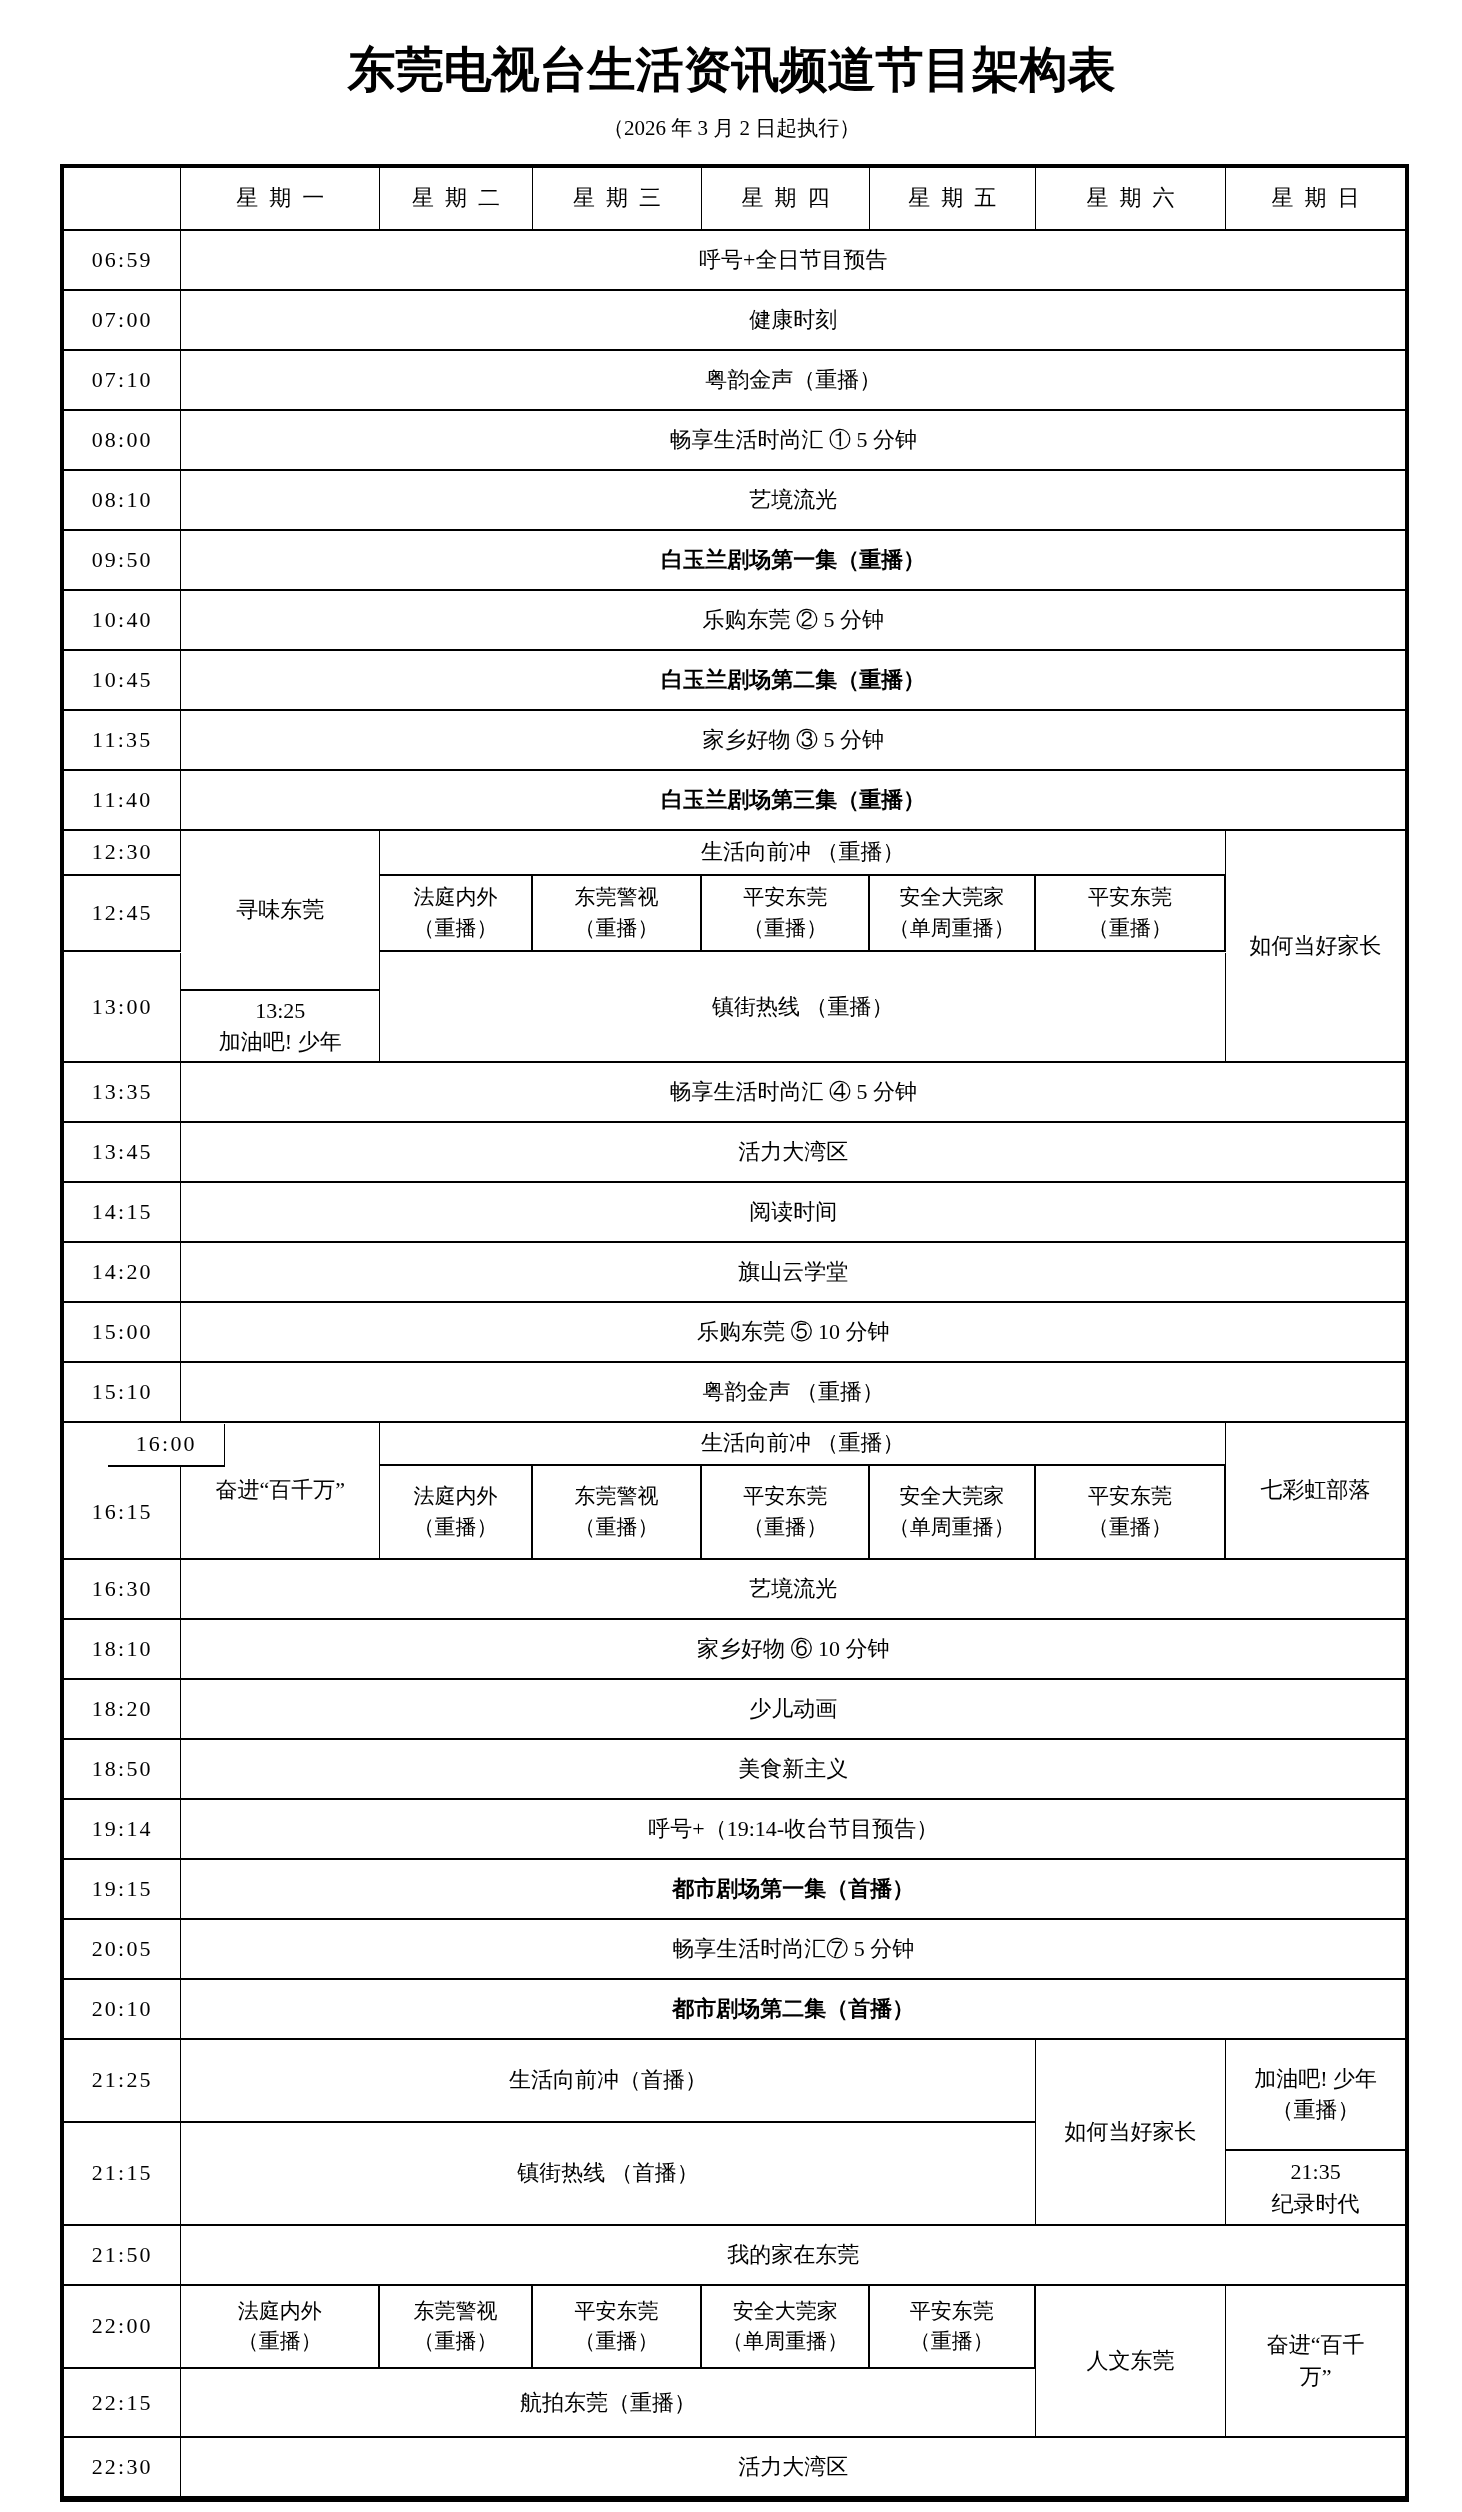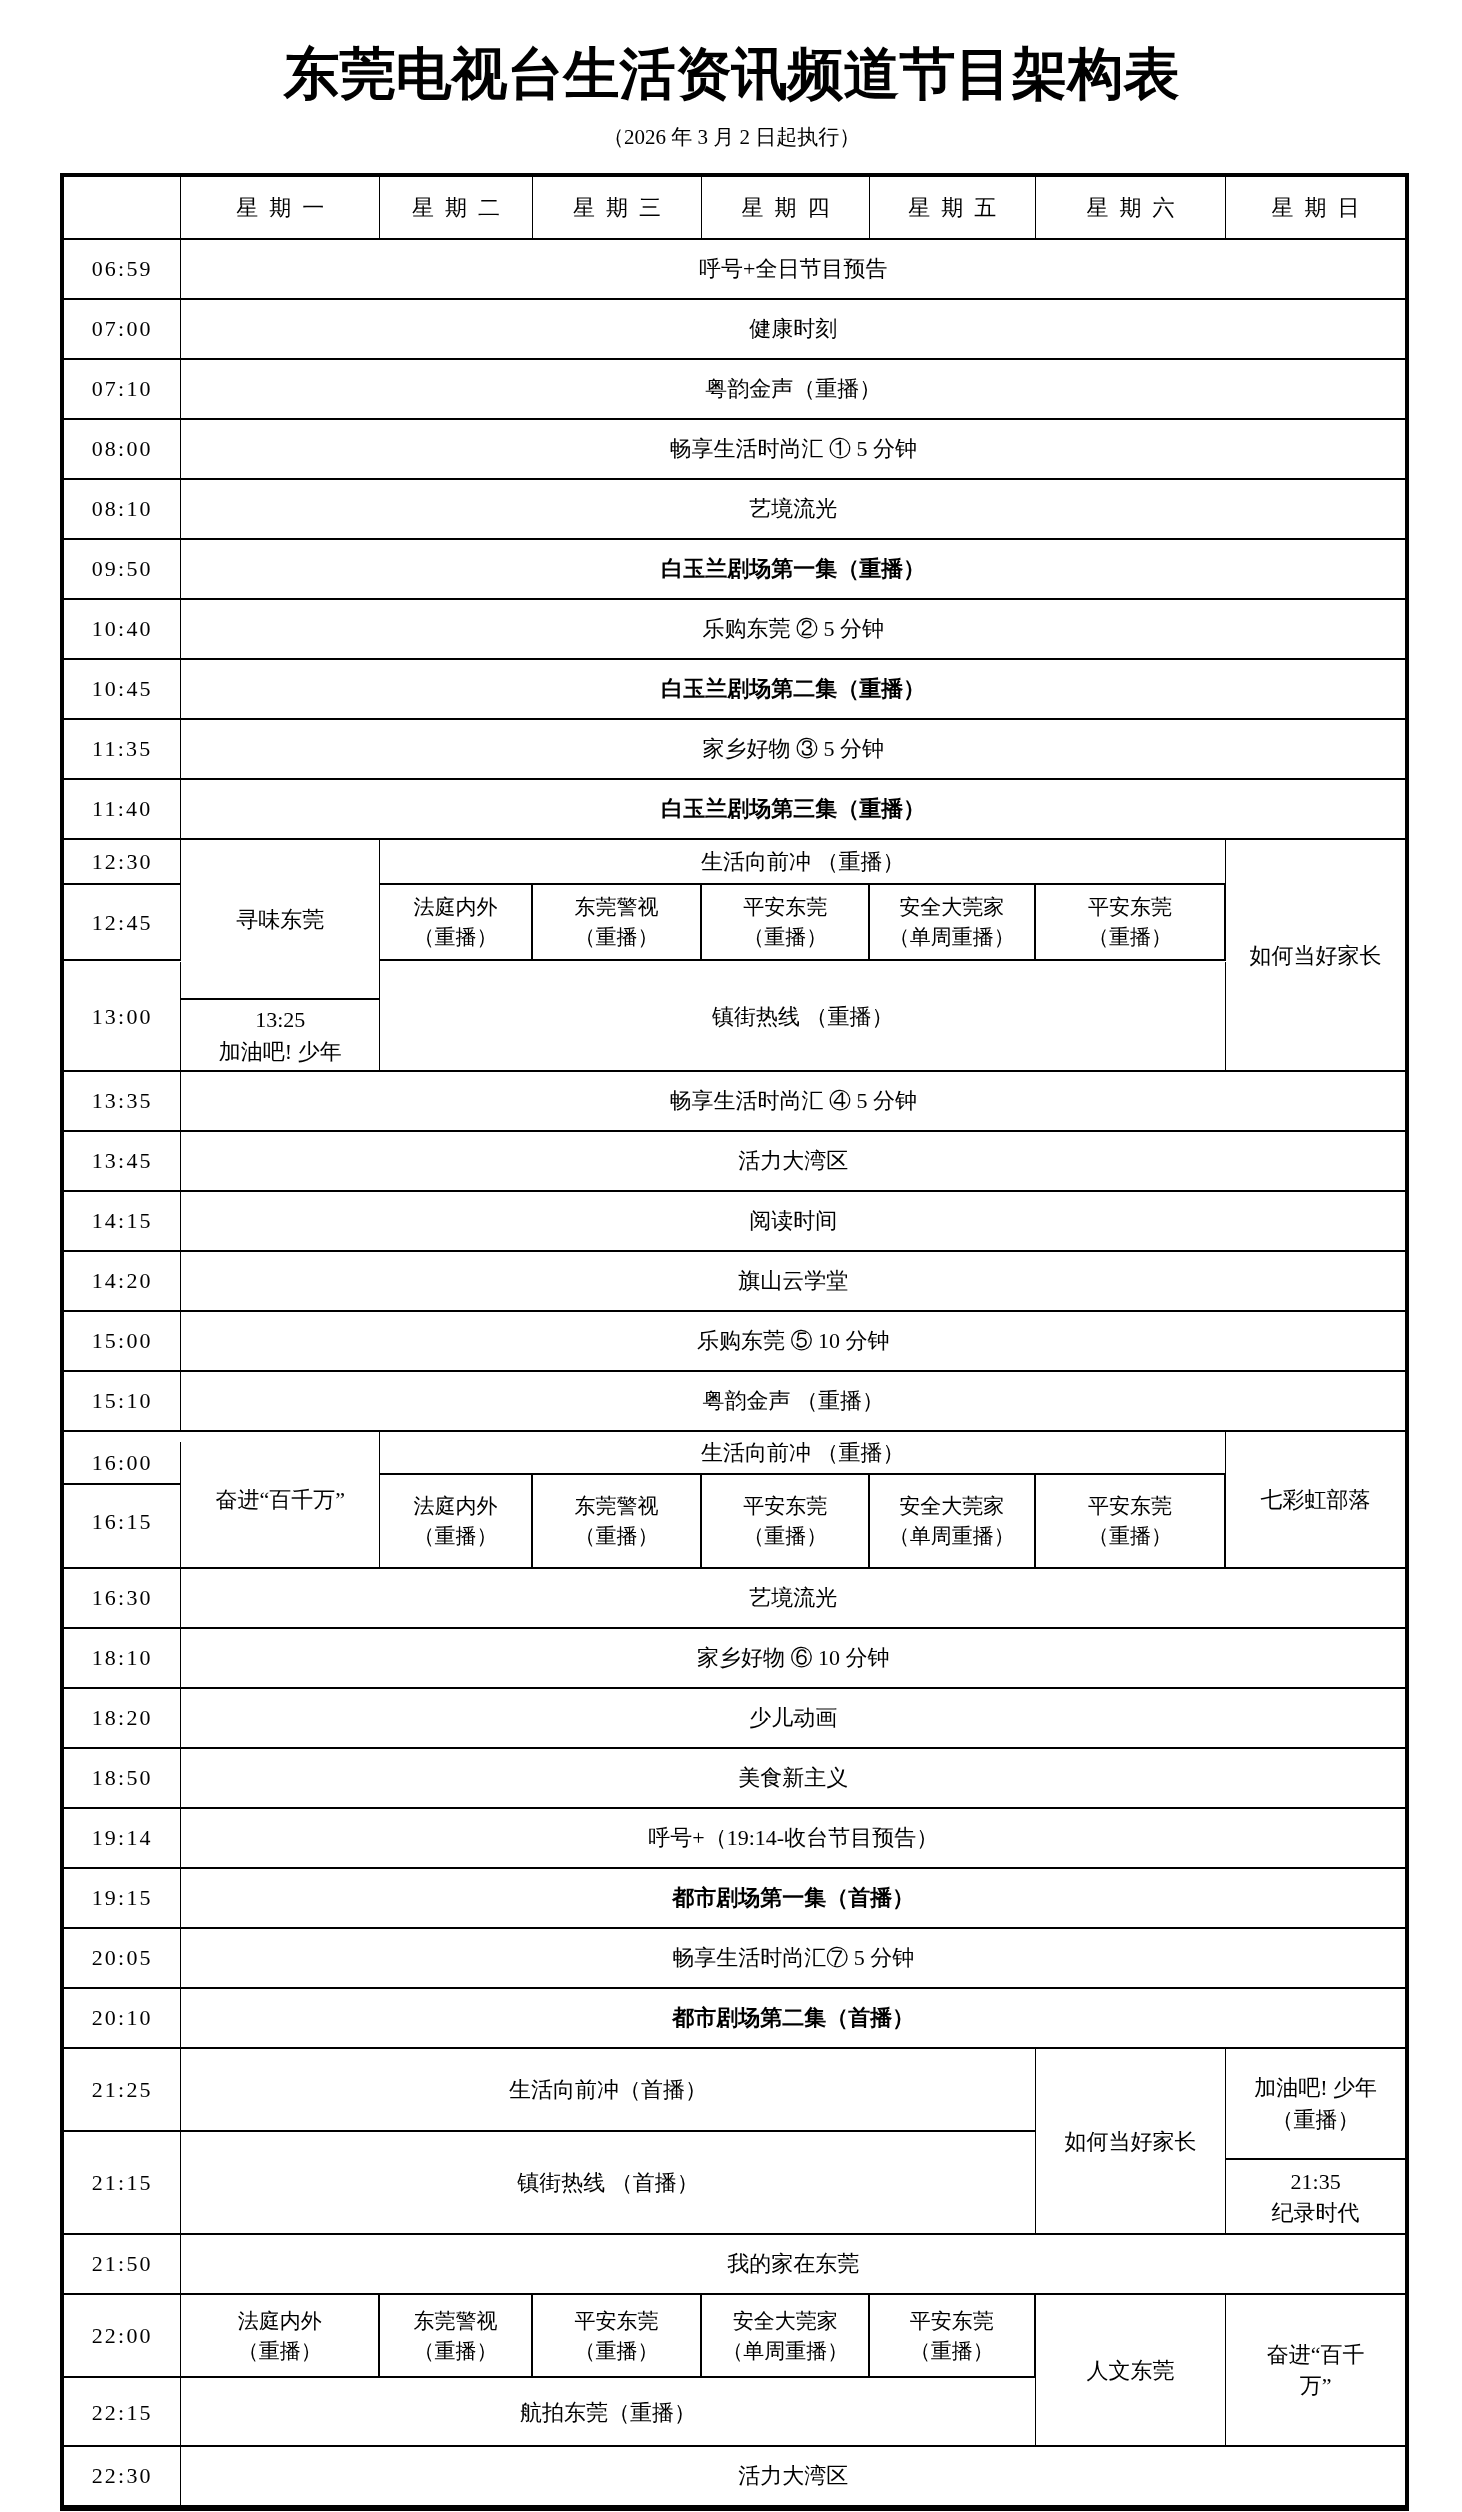--- a/index.html
+++ b/index.html
@@ -1,18 +1,18 @@
 <!DOCTYPE html>
 <html style="font-size:9.8px"><head>
 <meta charset="utf-8">
 <style>
   html,body{margin:0;padding:0;background:#fff;color:#000;}
   body{width:1463px;font-family:"Liberation Serif","DejaVu Serif",serif;}
   .page{width:1463px;padding-top:41px;}
-  .title{font-size:56px;font-weight:700;text-align:center;line-height:1.2;margin:0;}
+  .title{font-size:48px;font-weight:700;text-align:center;line-height:1.2;margin:0;}
   .subtitle{font-size:21px;text-align:center;margin-top:16px;line-height:1.3;}
   .tbl{width:1341px;margin:22px 0 0 60px;border:4.9px solid #000;background:#fff;}
   .row{display:flex;border-bottom:2.5px solid #000;align-items:stretch;}
   .sec{position:relative;border-bottom:2.5px solid #000;}
   .cell{box-sizing:border-box;display:flex;align-items:center;justify-content:center;
         border-right:1.8px solid #000;font-size:22px;text-align:center;}
   .h-std{height:58px;}
   .h-head{height:61px;}
   .timec{flex:0 0 8.76%;letter-spacing:0.1em;}
   .progc{flex:1 1 auto;border-right:none;}
@@ -157,21 +157,21 @@
     <div class="row h-std">
       <div class="cell timec">15:00</div>
       <div class="cell progc">乐购东莞 ⑤ 10 分钟</div>
     </div>
     <div class="row h-std">
       <div class="cell timec">15:10</div>
       <div class="cell progc">粤韵金声 （重播）</div>
     </div>
 
     <div class="sec" style="height:135px;">
-      <div class="abs col-time bb" style="top:10px;height:43px;">16:00</div>
+      <div class="abs col-time bb" style="top:1px;height:43px;margin-left:44px;">16:00</div>
       <div class="abs col-time" style="top:43px;height:92px;">16:15</div>
 
       <div class="abs col-mon" style="top:0;height:135px;">奋进“百千万”</div>
       <div class="abs span-tue-sat bb" style="top:0;height:43px;">生活向前冲 （重播）</div>
 
       <div class="abs col-tue sub" style="top:43px;height:92px;">
         <span>法庭内外</span>
         <span>（重播）</span>
       </div>
       <div class="abs col-wed sub" style="top:43px;height:92px;">

